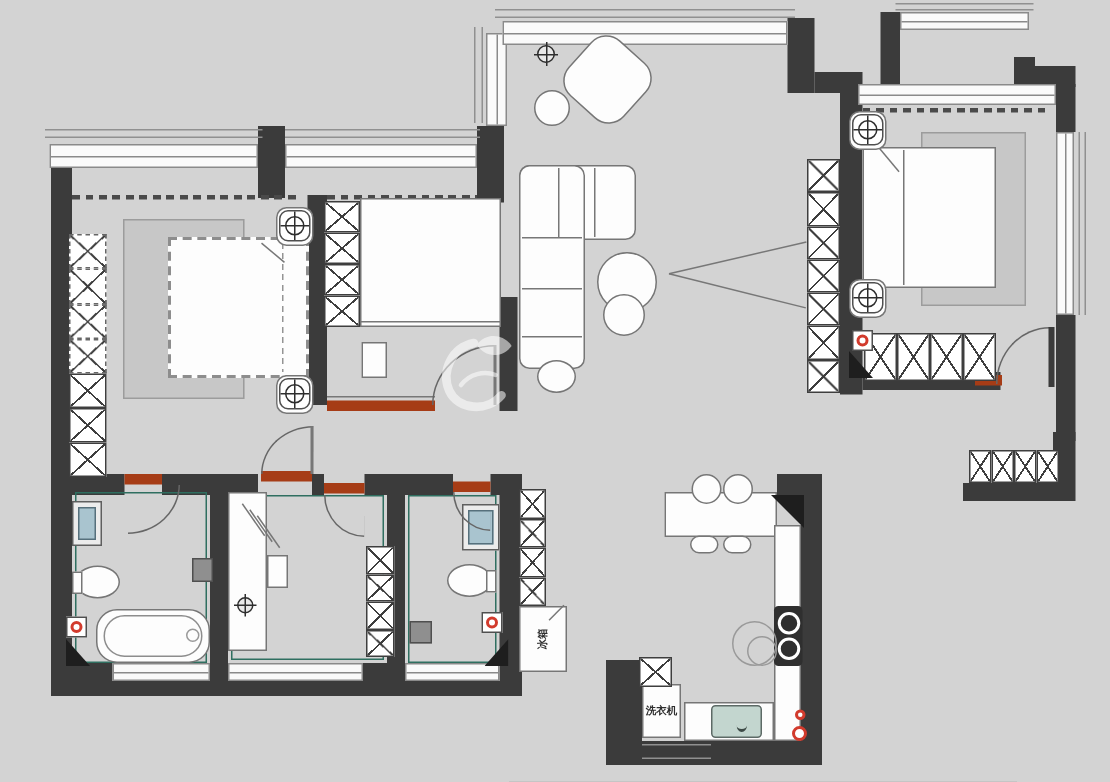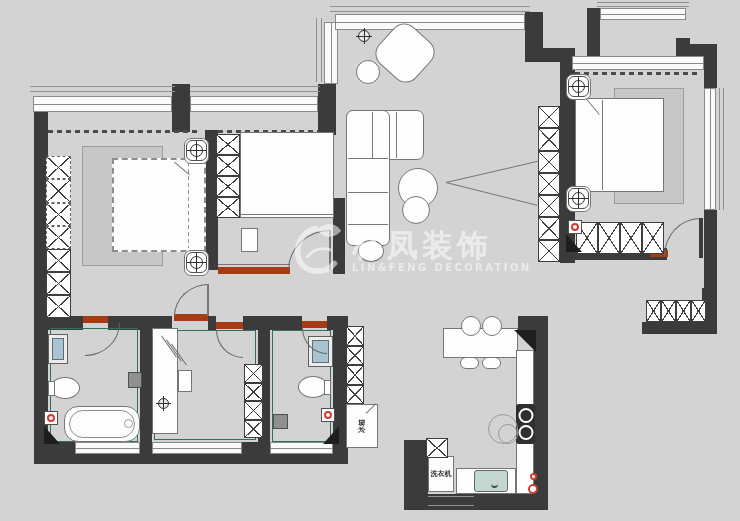--- a/index.html
+++ b/index.html
@@ -70,24 +70,20 @@
 
 <div id="canvas">
   <div class="watermark">
     <span>
       <svg width="58" height="58" viewBox="0 0 60 60">
         <path d="M31 9 C16 12 8 28 14 42 C20 55 40 57 50 45" fill="none" stroke="#ffffff" stroke-width="6" stroke-linecap="round"></path>
         <path d="M33 10 C40 1 52 3 57 11 C50 20 38 19 33 10 Z" fill="#ffffff"></path>
         <path d="M22 38 C28 30 38 28 46 31" fill="none" stroke="#ffffff" stroke-width="3" stroke-linecap="round"></path>
       </svg>
     </span>
-    <span class="wm-text">
-      <span class="wm-title">林凤装饰</span>
-      <span class="wm-sub">LIN&amp;FENG DECORATION</span>
-    </span>
   </div>
 <div class="el el-wall" style="left: 34px; top: 110px; width: 14px; height: 354px;"></div>
     <div class="el el-wall" style="left: 34px; top: 442px; width: 314px; height: 22px;"></div>
     <div class="el el-wall" style="left: 140px; top: 316px; width: 12px; height: 128px;"></div>
     <div class="el el-wall" style="left: 258px; top: 322px; width: 12px; height: 122px;"></div>
     <div class="el el-wall" style="left: 333px; top: 316px; width: 13px; height: 128px;"></div>
     <div class="el el-wall" style="left: 48px; top: 316px; width: 35px; height: 14px;"></div>
     <div class="el el-wall" style="left: 108px; top: 316px; width: 64px; height: 14px;"></div>
     <div class="el el-wall" style="left: 208px; top: 316px; width: 8px; height: 14px;"></div>
     <div class="el el-wall" style="left: 243px; top: 316px; width: 59px; height: 14px;"></div>

